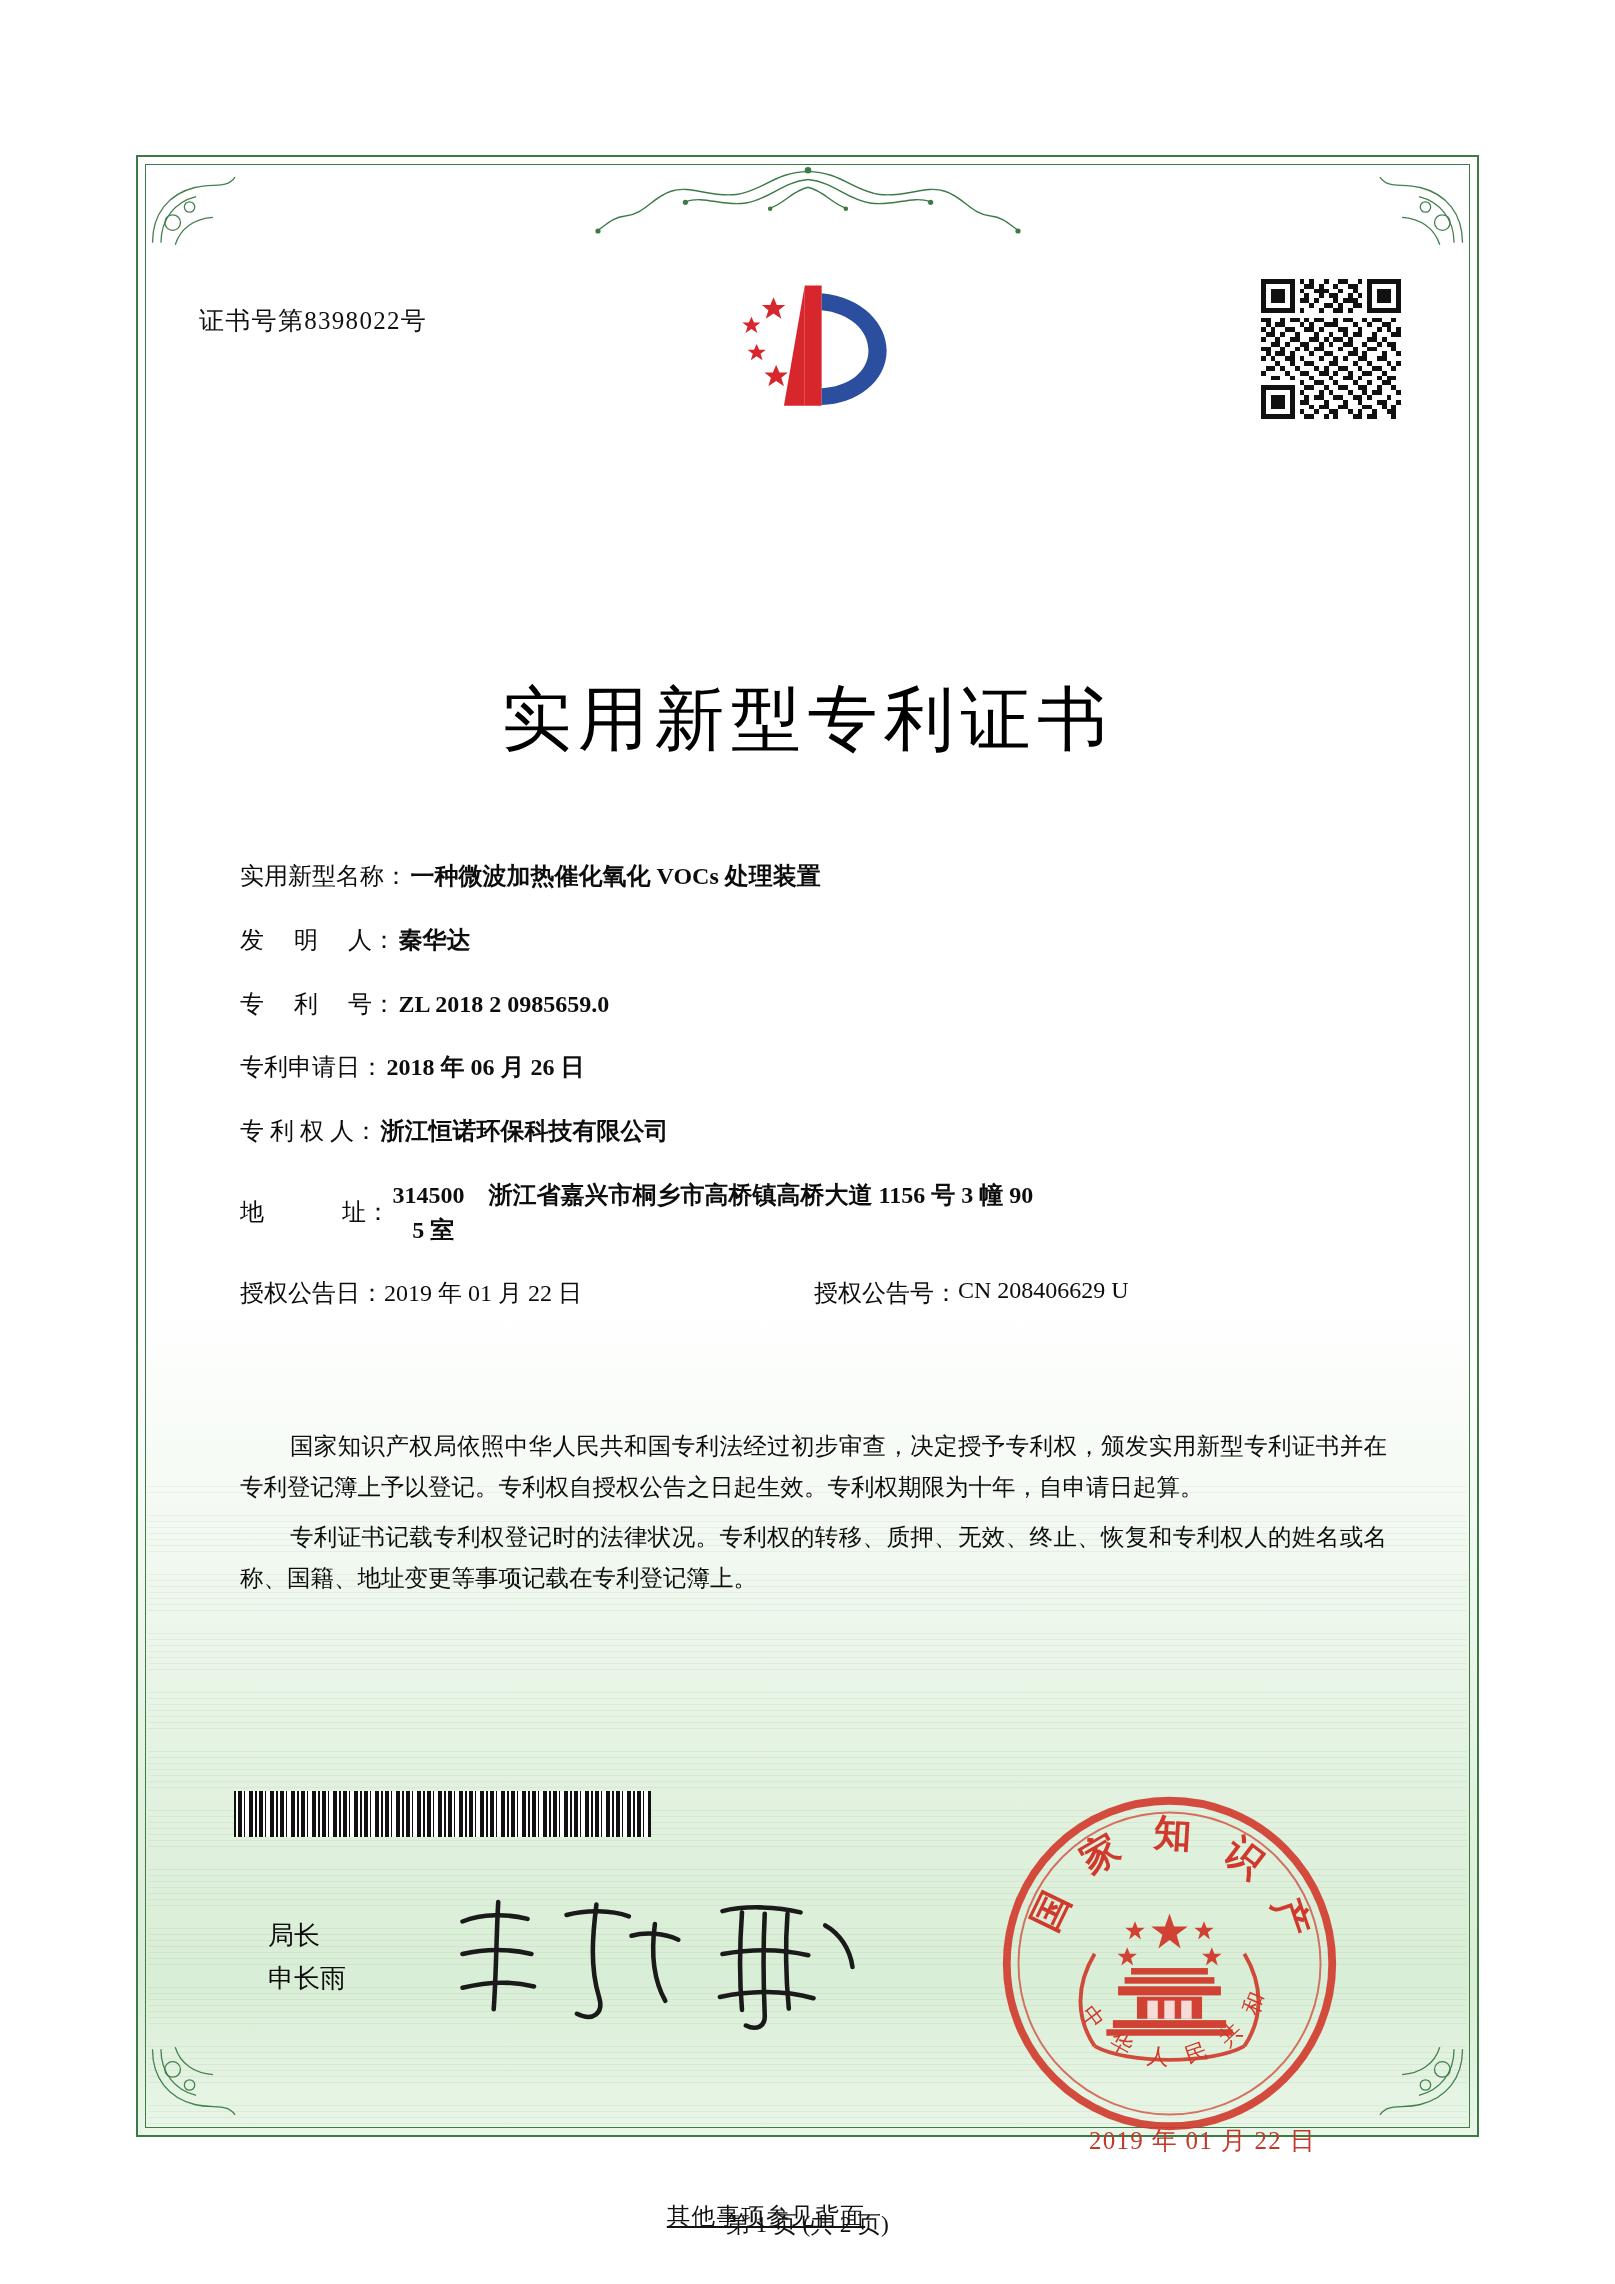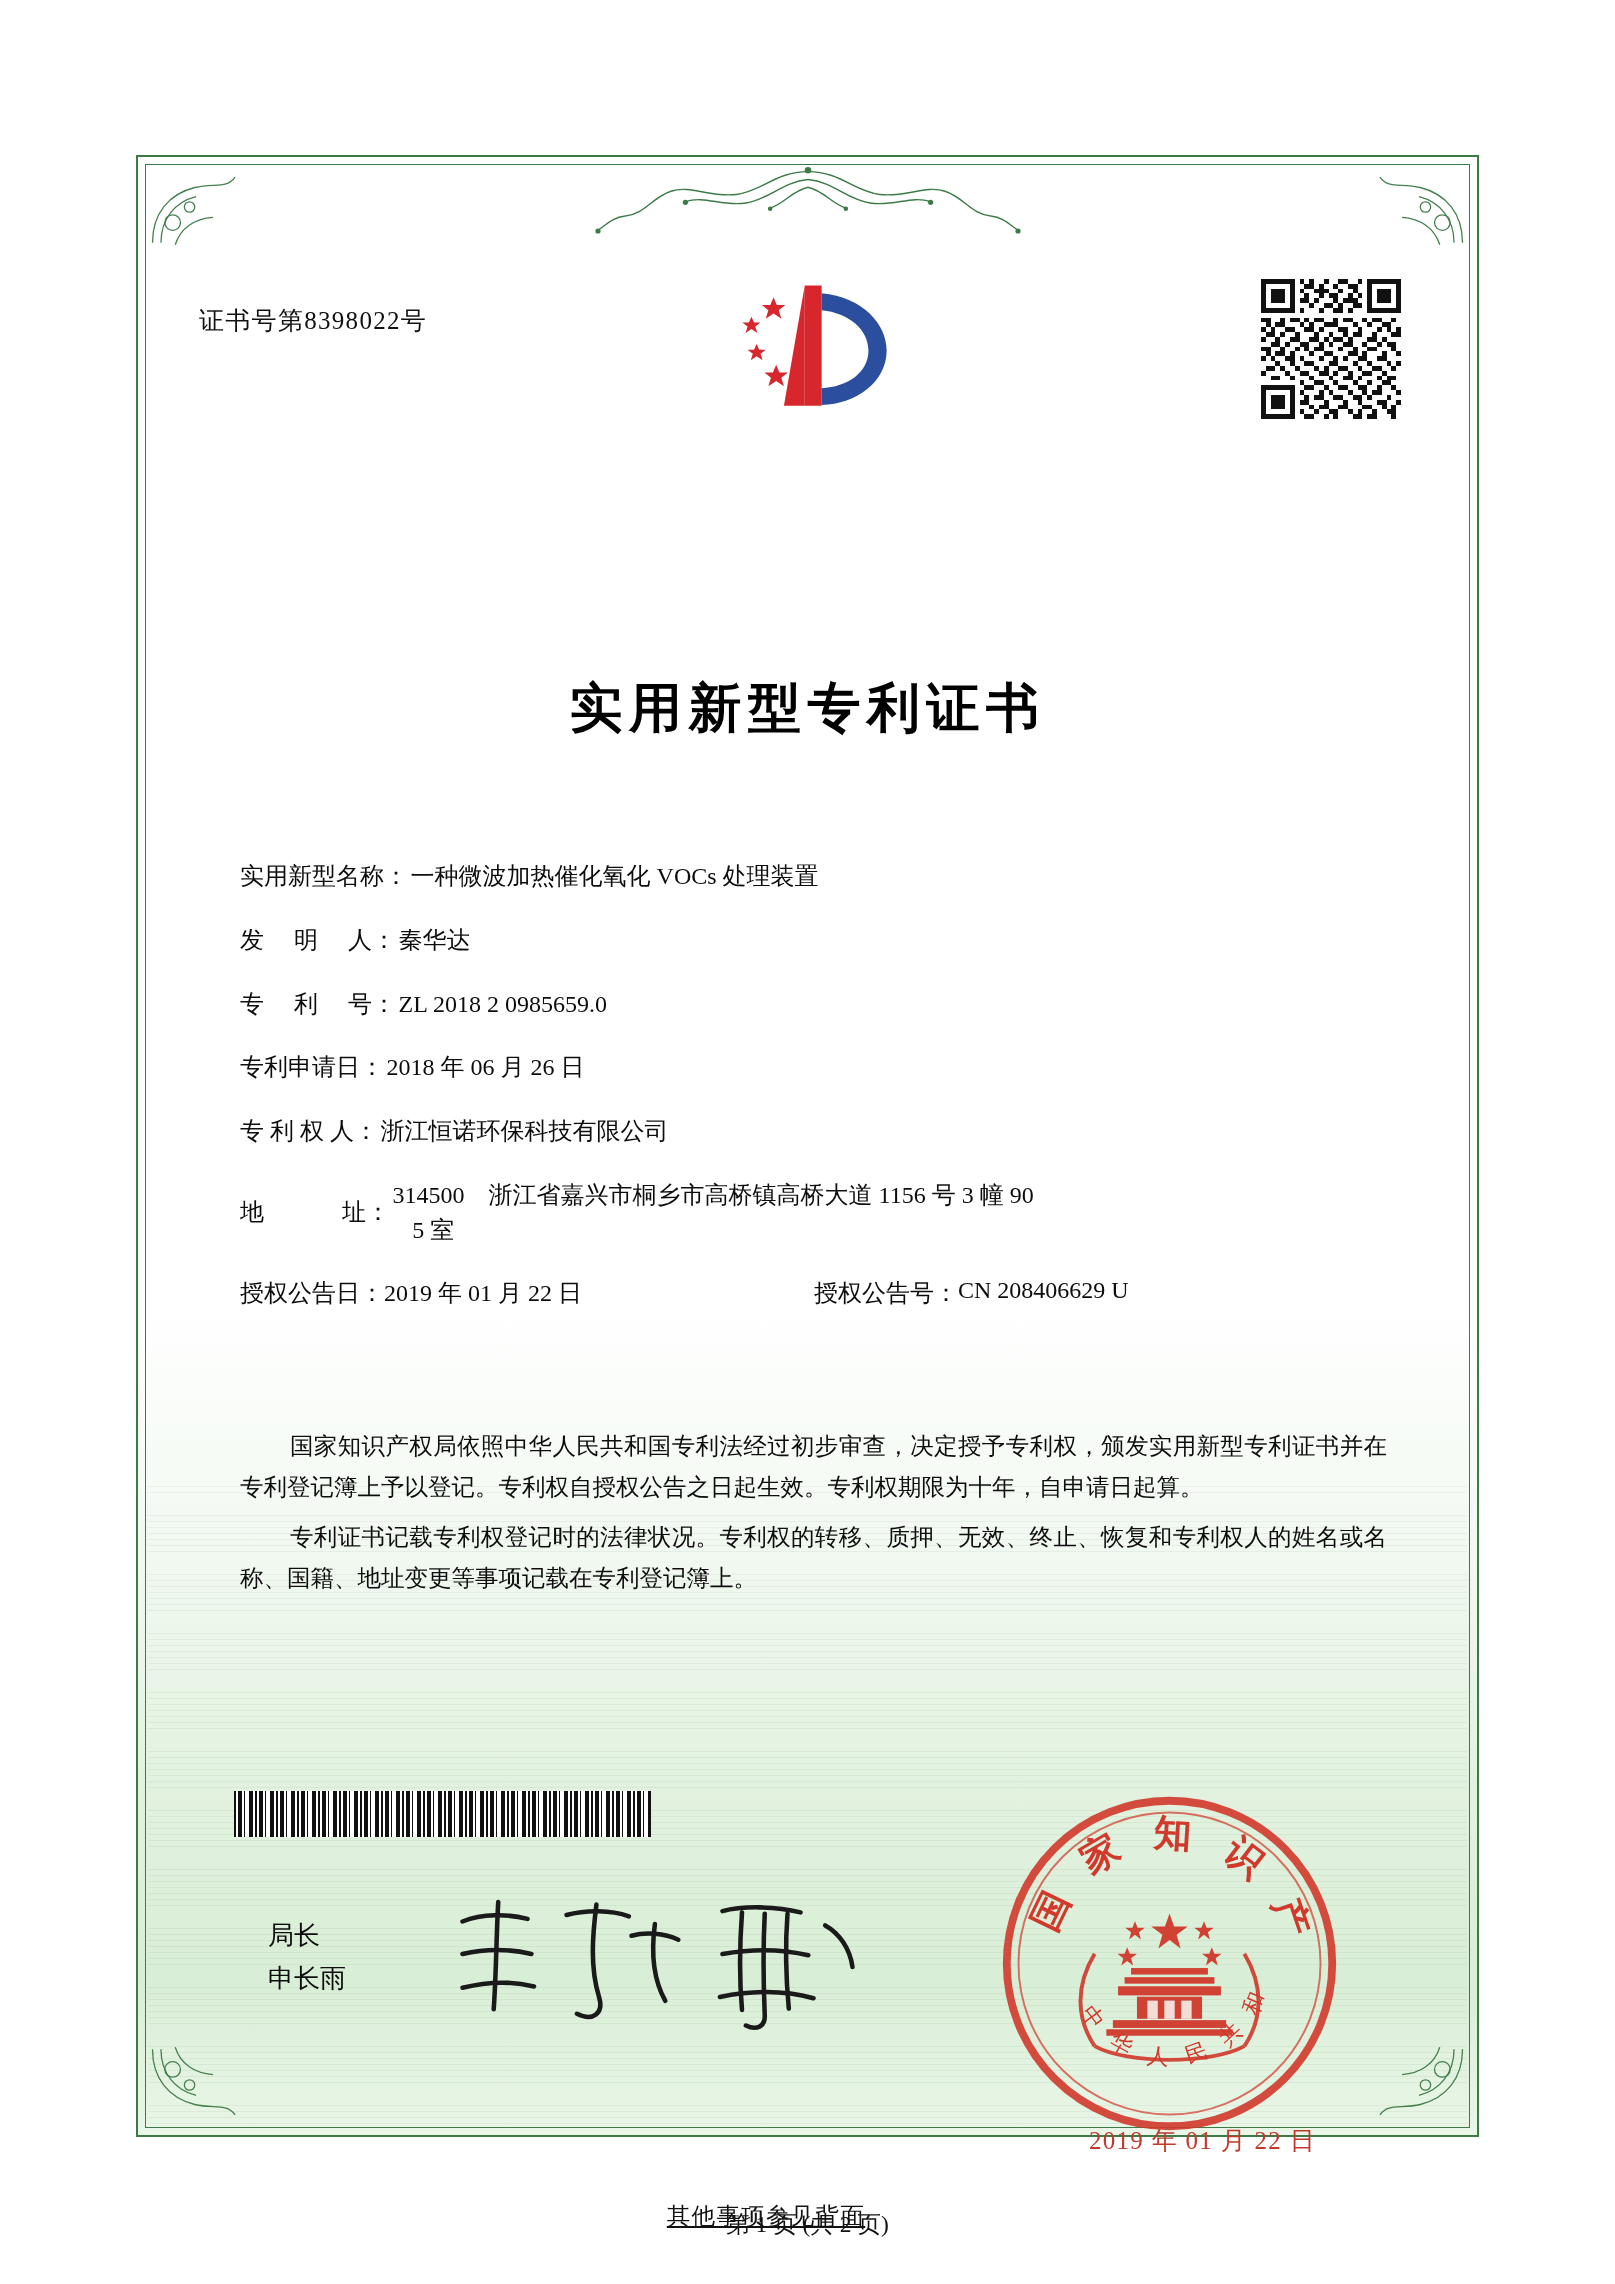--- a/index.html
+++ b/index.html
@@ -119,22 +119,22 @@
   }
   .qr svg { width: 100%; height: 100%; display: block; }
 
   
   .title {
     position: absolute;
     left: 0;
     right: 0;
     top: 518px;
     text-align: center;
-    font-size: 53px;
-    font-weight: bold;
+    font-size: 70px;
+    font-weight: normal;
     letter-spacing: 6.5px;
     color: #000;
     font-family: "DejaVu Serif", "Liberation Serif", serif;
   }
 
   
   .fields {
     position: absolute;
     left: 104px;
     top: 704px;
@@ -148,20 +148,21 @@
     color: #0d0d0d;
     line-height: 1.45;
   }
   .field .label {
     white-space: pre;
     flex: 0 0 auto;
   }
   .field .value {
     flex: 1 1 auto;
     padding-left: 2.6px;
+    font-weight: bold;
   }
   .field .value .wrap-indent {
     display: block;
     padding-left: 19.6px;
   }
 
   .field-row2 {
     display: flex;
     align-items: baseline;
     font-size: 24px;

